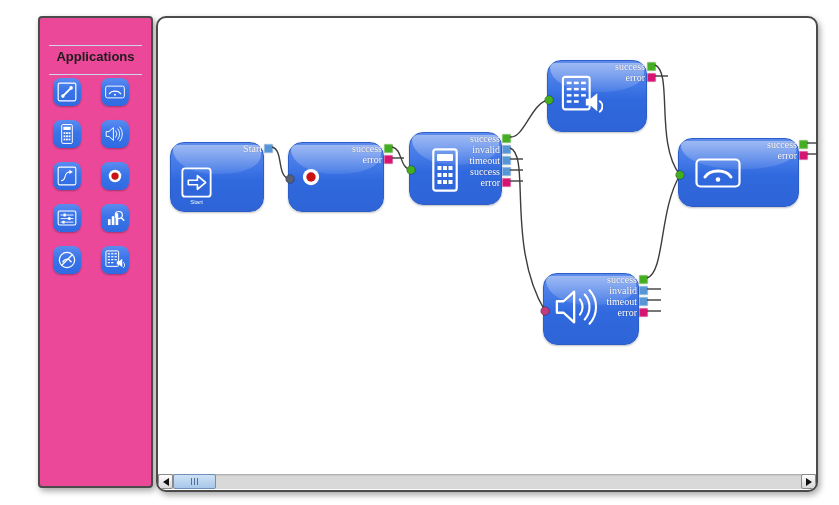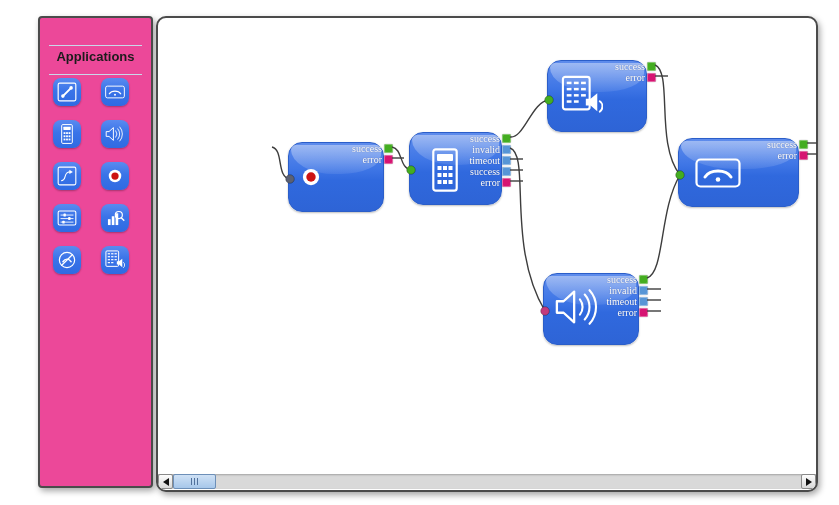--- a/index.html
+++ b/index.html
@@ -207,20 +207,33 @@
         <span class="grip"></span>
         <span class="grip"></span>
       </div>
       <div class="sb-btn right">
         <span class="tri-r"></span>
       </div>
     </div>
   </div>
 
   <div id="node-layer">
+      <div class="node" style="left: 170px; top: 142px; width: 92px; height: 68px;">
+        <span class="node-icon" style="left: 10px; top: 24px; width: 31px; height: 31px;">
+          <svg viewBox="0 0 34 34">
+            <rect x="1.5" y="1.5" width="31" height="31" rx="3" fill="none" stroke="#fff" stroke-width="2"></rect>
+            <path d="M8 14.5 h10 v-5 l9 7.5 -9 7.5 v-5 H8 z" fill="none" stroke="#fff" stroke-width="1.8" stroke-linejoin="round"></path>
+          </svg>
+        </span>
+        <span class="node-caption" style="left: 10px; top: 56px; width: 31px;">Start</span>
+        <div class="port-row" style="top: 0.5px;">
+          <span class="port-label">Start</span>
+          <span class="port-square" style="background: rgb(86, 149, 214);"></span>
+        </div>
+      </div>
       <div class="node" style="left: 288px; top: 142px; width: 94px; height: 68px;">
         <span class="node-icon" style="left: 9px; top: 21px; width: 26px; height: 26px;">
           <svg viewBox="0 0 32 32">
             <circle cx="16" cy="16" r="10" fill="#fff"></circle>
             <circle cx="16" cy="16" r="5.8" fill="#cc1313"></circle>
           </svg>
         </span>
         <div class="port-row" style="top: 0.5px;">
           <span class="port-label">success</span>
           <span class="port-square" style="background: rgb(68, 173, 33);"></span>

